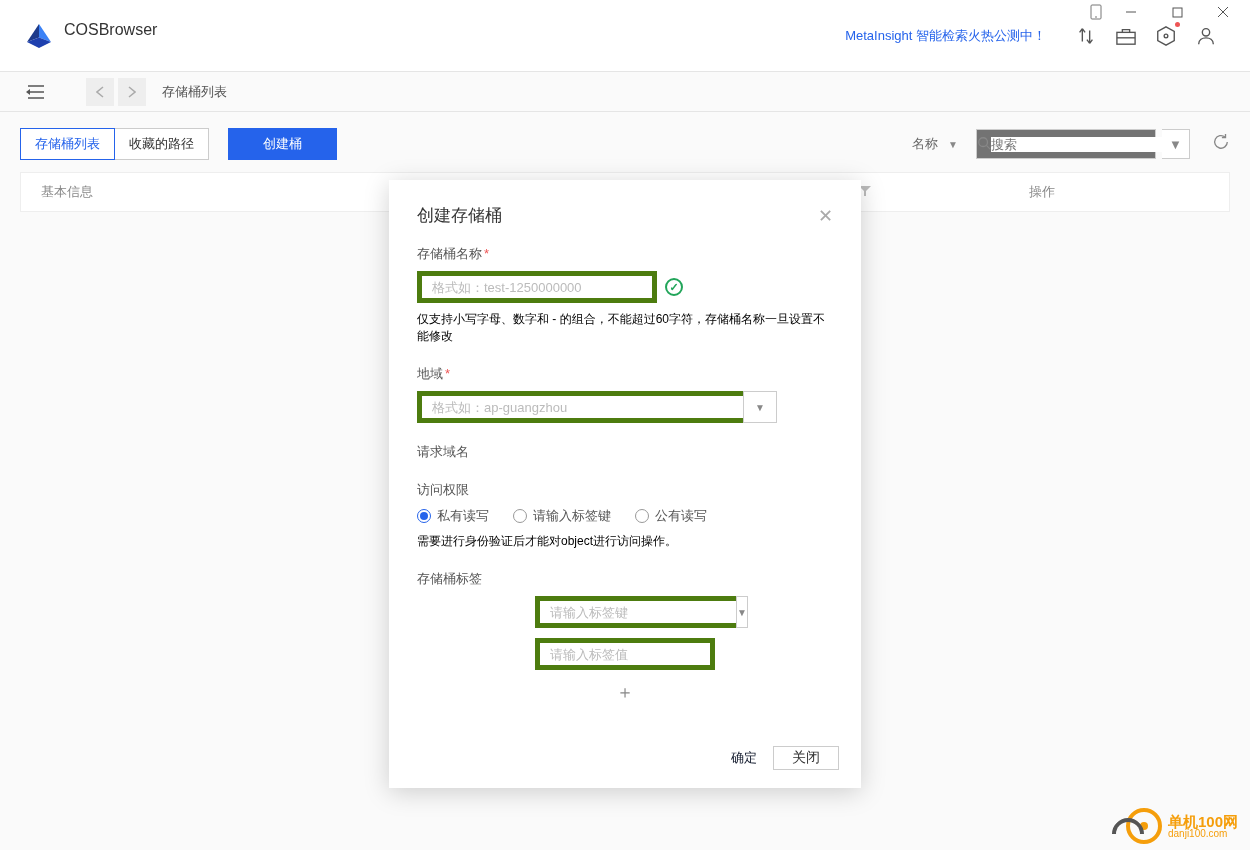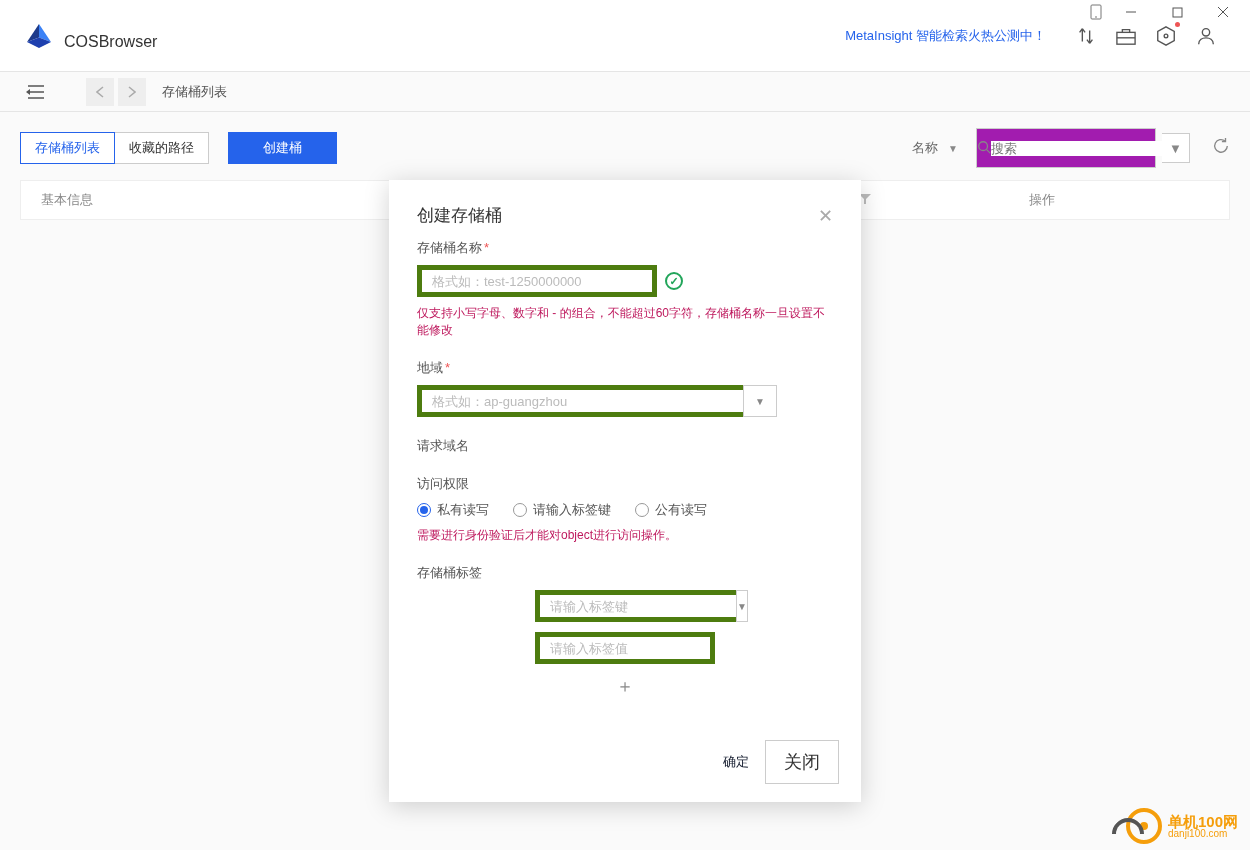--- a/index.html
+++ b/index.html
@@ -3,21 +3,21 @@
 <meta charset="utf-8">
 <style>
 * { box-sizing: border-box; margin: 0; padding: 0; }
 body { font-family: -apple-system, "PingFang SC", "Microsoft YaHei", sans-serif; font-size: 13px; color: #333; background: #fff; width: 1250px; height: 850px; overflow: hidden; position: relative; }
 
 .window-controls { position: absolute; top: 0; right: 0; height: 24px; display: flex; align-items: center; gap: 4px; padding: 0 6px; }
 .win-ctrl { width: 42px; height: 24px; display: flex; align-items: center; justify-content: center; color: #555; font-size: 12px; }
 .mobile-icon { width:20px; display:flex; justify-content:center; }
 
 .header { display: flex; align-items: center; height: 72px; padding: 0 24px; border-bottom: 1px solid #e5e5e5; }
-.logo { display: flex; align-items: flex-end; gap: 10px; }
+.logo { display: flex; align-items: flex-start; gap: 10px; }
 .logo-mark { width: 30px; height: 30px; }
 .app-name { font-size: 16px; color: #333; font-weight: 400; }
 .header-spacer { flex: 1; }
 .header-link { color: #2563eb; font-size: 13px; margin-right: 20px; }
 .header-icon { width: 40px; height: 40px; display: flex; align-items: center; justify-content: center; color: #555; }
 
 .toolbar { display: flex; align-items: center; height: 40px; padding: 0 16px; background: #fafafa; border-bottom: 1px solid #e5e5e5; }
 .tb-hamburger { width: 40px; display:flex; justify-content:center; }
 .tb-navbtn { width: 28px; height: 28px; background: #eee; display:flex; align-items:center; justify-content:center; margin-right:4px; color:#888; }
 .tb-navbtn.last{ margin-right:16px; }
@@ -25,66 +25,66 @@
 
 .content { padding: 16px 20px; background: #fafafa; height: calc(850px - 72px - 40px); }
 .tabs-row { display:flex; align-items:center; margin-bottom:12px; }
 .tab { height: 32px; padding: 0 14px; display:flex; align-items:center; border:1px solid #ccc; background:#fff; margin-right:-1px; font-size:13px; }
 .tab.active { border-color:#2563eb; color:#2563eb; z-index:1; position:relative; }
 .tab.primary { background:#2563eb; color:#fff; border-color:#2563eb; margin-left:20px; padding:0 34px; }
 .tabs-spacer { flex:1; }
 .filter-group { display:flex; align-items:center; gap:6px; }
 .filter-label { color:#666; margin-right:4px; }
 .dropdown-arrow { color:#888; font-size:10px; }
-.search-box { display:flex; align-items:center; border:1px solid #ccc; background:#a21caf; height:40px; width:180px; }
+.search-box { display:flex; align-items:center; border:1px solid #ccc; background:#737373; height:30px; width:180px; }
 .search-box .icon { width:28px; text-align:center; color:#888; }
 .search-box input { border:none; outline:none; flex:1; font-size:13px; }
 .search-dd { width:28px; height:30px; border:1px solid #ccc; border-left:none; background:#fff; display:flex; align-items:center; justify-content:center; color:#888; }
 .refresh { margin-left:16px; color:#888; font-size:16px; }
 
 .table-head { display:flex; align-items:center; height:40px; padding:0 20px; background:#fff; border:1px solid #eee; color:#888; }
 .th1 { flex:1; }
 .th2 { width:200px; display:flex; align-items:center; gap:4px; }
 .th3 { width:180px; }
 .filter-icon { font-size:11px; }
 
 
 .modal-mask { position:absolute; inset:0; background:rgba(0,0,0,0); pointer-events:none; }
 .modal { position:absolute; left:50%; top:180px; transform:translateX(-50%); width:472px; background:#fff; box-shadow:0 4px 24px rgba(0,0,0,0.18); }
 .modal-inner { padding: 24px 28px 8px; }
-.modal-title-row { display:flex; align-items:center; justify-content:space-between; margin-bottom:12px; }
+.modal-title-row { display:flex; align-items:center; justify-content:space-between; margin-bottom:18px; }
 .modal-title { font-size:17px; color:#333; font-weight:500; }
 .modal-close { color:#aaa; font-size:18px; cursor:pointer; }
 .field { margin-bottom:20px; }
 .field-label { font-size:13px; color:#555; margin-bottom:8px; display:block; }
 .required { color:#e55; margin-left:2px; }
 .input-row { display:flex; align-items:center; gap:8px; }
 .txt-input { height:32px; border:5px solid #4d7c0f; padding:0 10px; font-size:13px; outline:none; }
 .txt-input::placeholder { color:#bbb; }
 .name-input { width:240px; }
 .check-ok { width:18px; height:18px; border-radius:50%; border:2px solid #22a55a; display:flex; align-items:center; justify-content:center; color:#22a55a; font-size:11px; font-weight:bold; }
-.help { font-size:12px; color:#be185d; margin-top:8px; }
+.help { font-size:12px; color:#000000; margin-top:8px; }
 .select-wrap { display:flex; width:360px; }
 .select-input { flex:1; border-right:none; }
 .select-arrow { width:34px; height:32px; border:1px solid #ccc; display:flex; align-items:center; justify-content:center; color:#888; font-size:10px; }
 .static-text { font-size:13px; color:#555; }
 .domain-val { color:#555; }
 .radios { display:flex; gap:24px; margin:6px 0 4px; }
 .radio { display:flex; align-items:center; gap:6px; font-size:13px; color:#555; }
 .radio-dot { width:14px; height:14px; border-radius:50%; border:1px solid #999; display:flex; align-items:center; justify-content:center; }
 .radio-dot.sel { border-color:#2563eb; }
 .radio-dot.sel::after { content:""; width:8px; height:8px; background:#2563eb; border-radius:50%; }
 .tag-row { display:flex; align-items:center; gap:10px;flex-direction:column; }
 .tag-key-wrap { display:flex; width:180px; }
 .tag-key-input { flex:1; border-right:none; }
 .tag-val { width:180px; }
 .add-tag { color:#888; font-size:18px; }
 .modal-footer { display:flex; justify-content:flex-end; align-items:center; gap:16px; padding: 14px 22px 18px; }
 .btn-ok { color:#0f172a; font-size:13px; }
-.btn-close { height:44px; padding:0 18px; border:1px solid #ccc; background:#fff; font-size:18px; display:flex; align-items:center; }
+.btn-close { height:24px; padding:0 18px; border:1px solid #ccc; background:#fff; font-size:14px; display:flex; align-items:center; }
 
 
 .watermark { position:absolute; right:12px; bottom:6px; display:flex; align-items:center; gap:6px; }
 .wm-circ { width:36px; height:36px; border-radius:50%; border:4px solid #f59e0b; display:flex; align-items:center; justify-content:center; position:relative; }
 .wm-circ::before{ content:""; position:absolute; left:-18px; top:6px; width:24px; height:24px; border:4px solid #555; border-radius:50%; border-right-color:transparent; border-bottom-color:transparent; transform:rotate(45deg);}
 .wm-dot { width:8px; height:8px; background:#f59e0b; border-radius:50%; }
 .wm-text { line-height:1; }
 .wm-t1 { font-size:15px; color:#f59e0b; font-weight:bold; }
 .wm-t2 { font-size:10px; color:#f59e0b; }
 </style>

